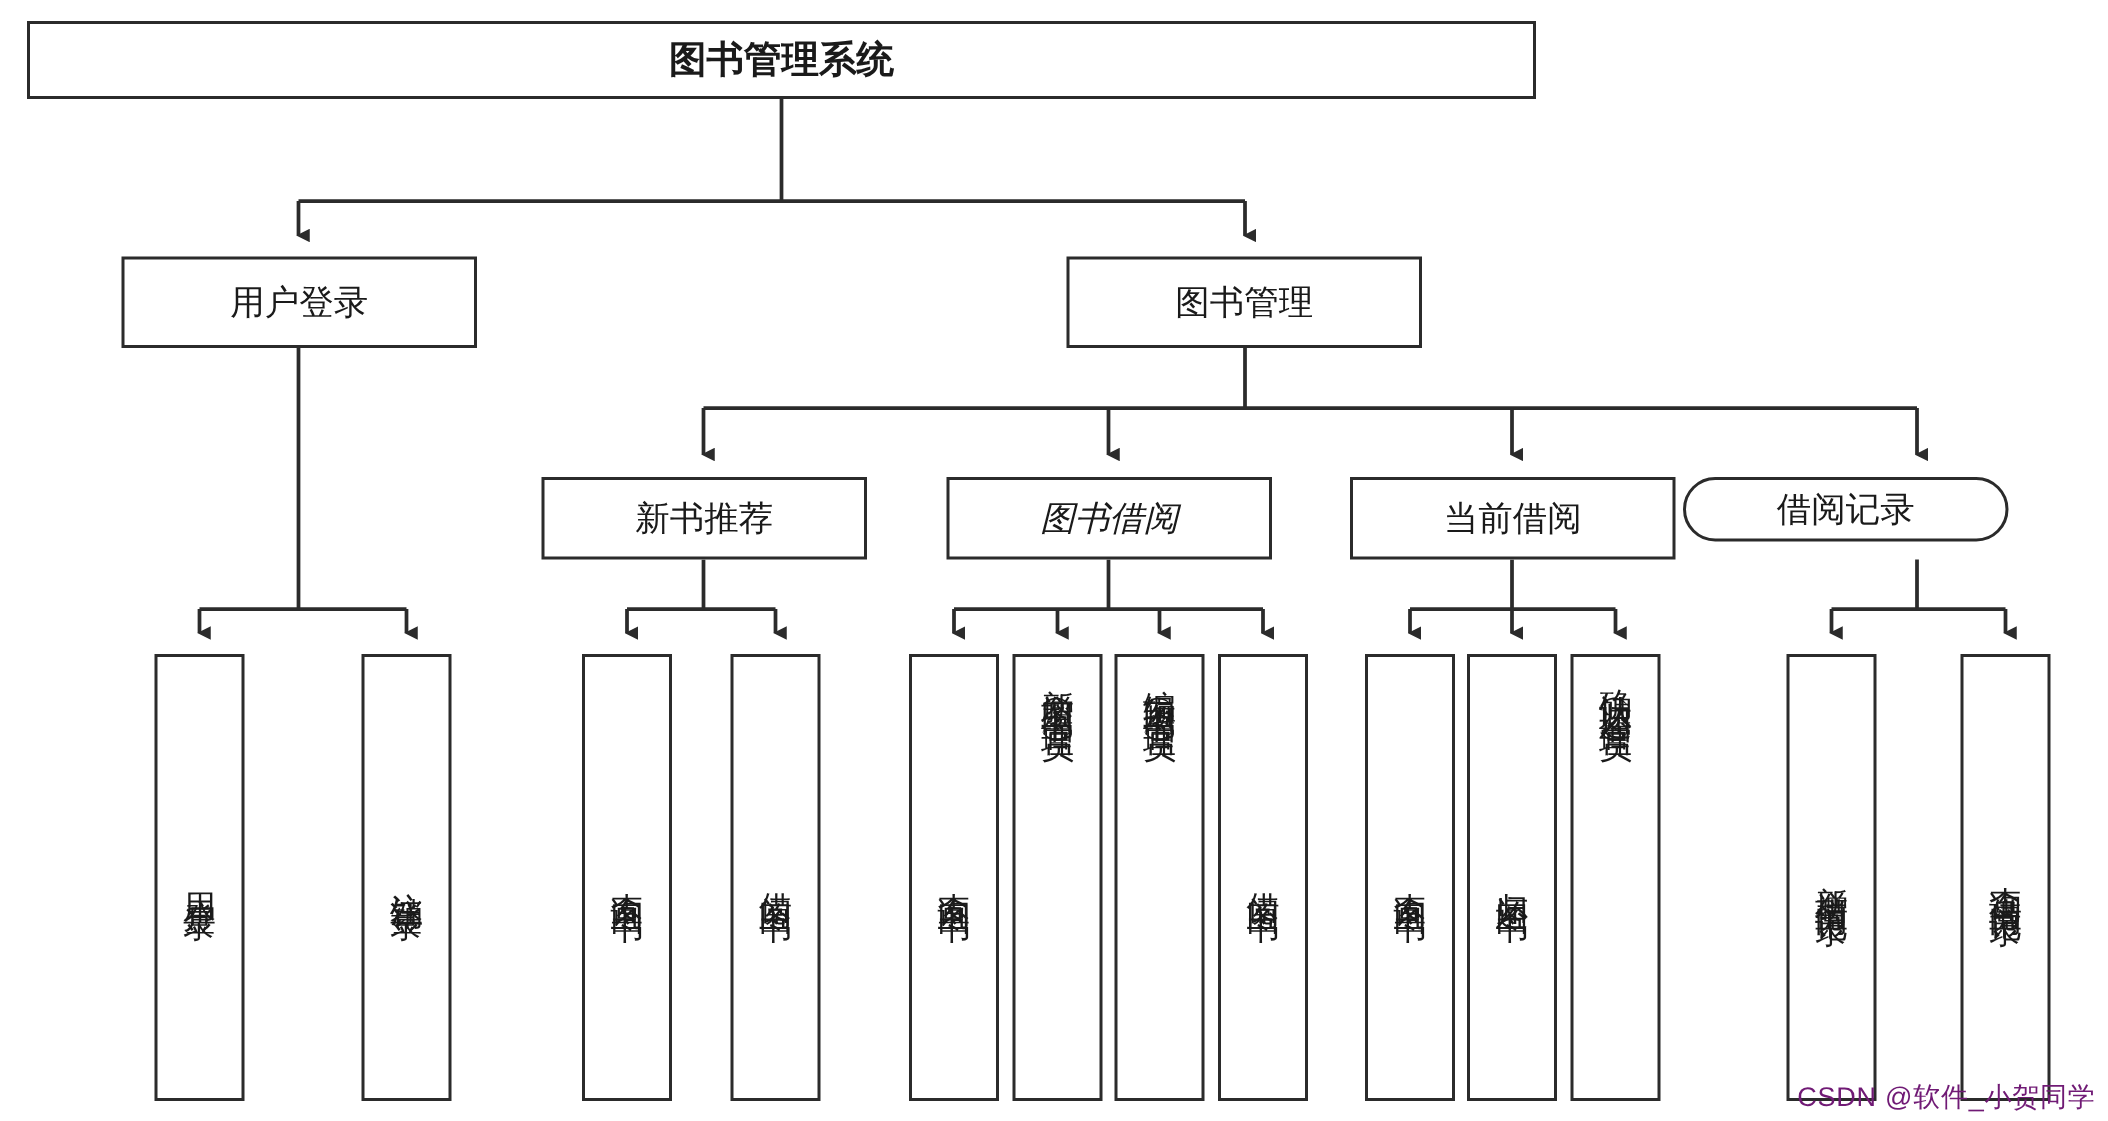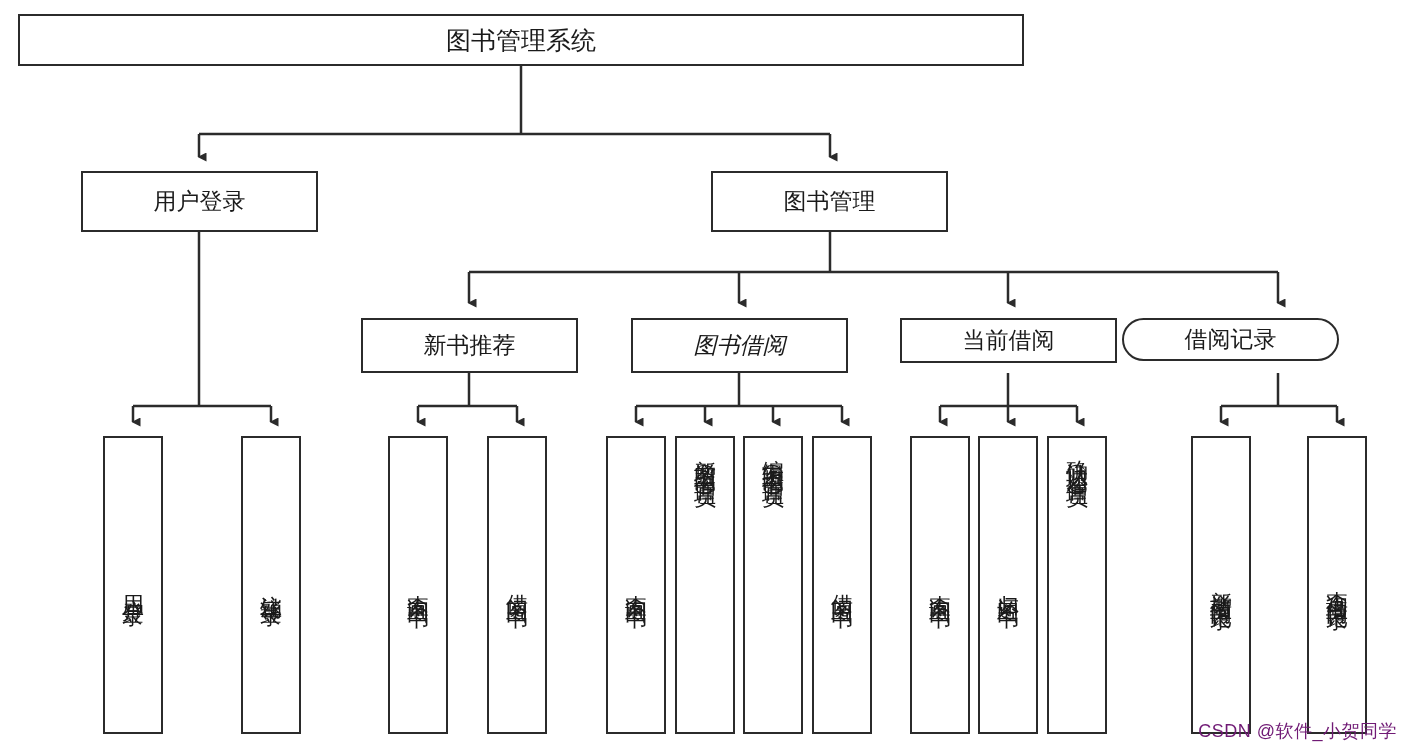--- a/index.html
+++ b/index.html
@@ -34,21 +34,21 @@
     display: flex;
     align-items: center;
     justify-content: center;
   }
   .node-label {
     color: #1a1a1a;
     text-align: center;
     line-height: 1.0;
     white-space: nowrap;
   }
-  .level-0 .node-label { font-size: 25px; }
+  .level-0 .node-label { font-size: 25px; font-weight: bold; }
   .level-1 .node-label { font-size: 23px; }
   .level-2 .node-label { font-size: 23px; }
 
   .leaf-box {
     position: absolute;
     box-sizing: border-box;
     border: 2.5px solid #2b2b2b;
     background: #ffffff;
     display: flex;
     justify-content: center;
@@ -140,21 +140,21 @@
   <div class="node-box level-2" style="left:361px; top:318px; width:217px; height:55px;">
     <span class="node-label">新书推荐</span>
   </div>
 
   <div class="node-box level-1" style="left:711px; top:171px; width:237px; height:61px;">
     <span class="node-label">图书管理</span>
   </div>
   <div class="node-box level-2" style="left:631px; top:318px; width:217px; height:55px;font-style:italic;">
     <span class="node-label">图书借阅</span>
   </div>
-  <div class="node-box level-2" style="left:900px; top:318px; width:217px; height:45px;">
+  <div class="node-box level-2" style="left:900px; top:318px; width:217px; height:55px;">
     <span class="node-label">当前借阅</span>
   </div>
   <div class="node-box level-2" style="left:1122px; top:318px; width:217px; height:43px;border-radius:23px;">
     <span class="node-label">借阅记录</span>
   </div>
 
   <div class="leaf-box align-middle" style="left:103px; top:436px; width:60px; height:298px;">
     <span class="leaf-label">用户登录</span>
   </div>
   <div class="leaf-box align-middle" style="left:241px; top:436px; width:60px; height:298px;">

